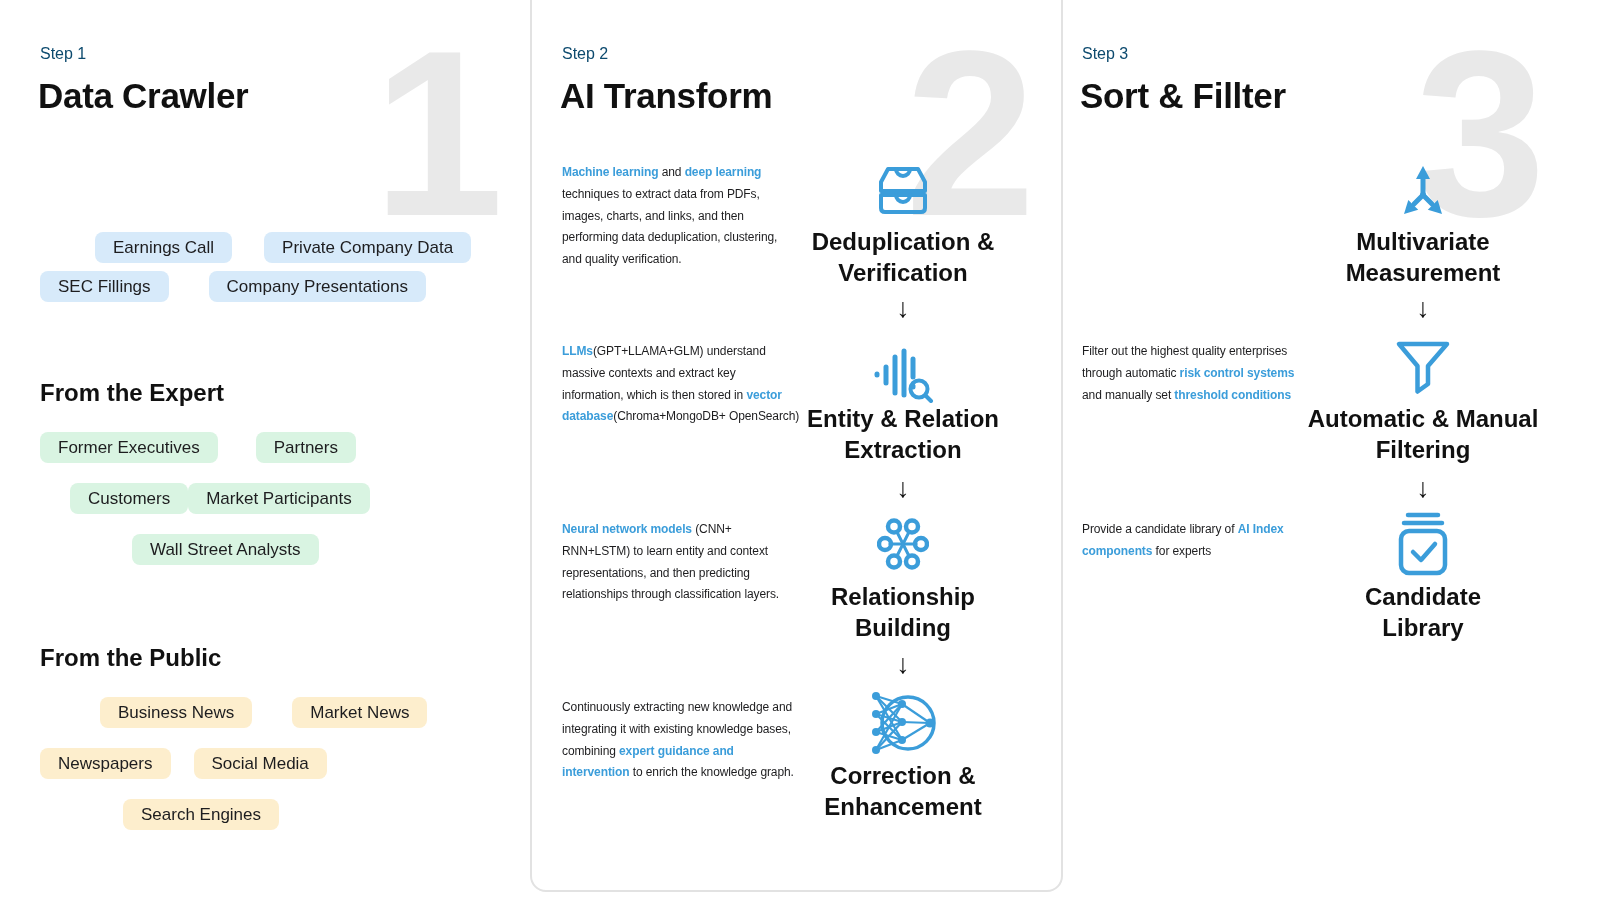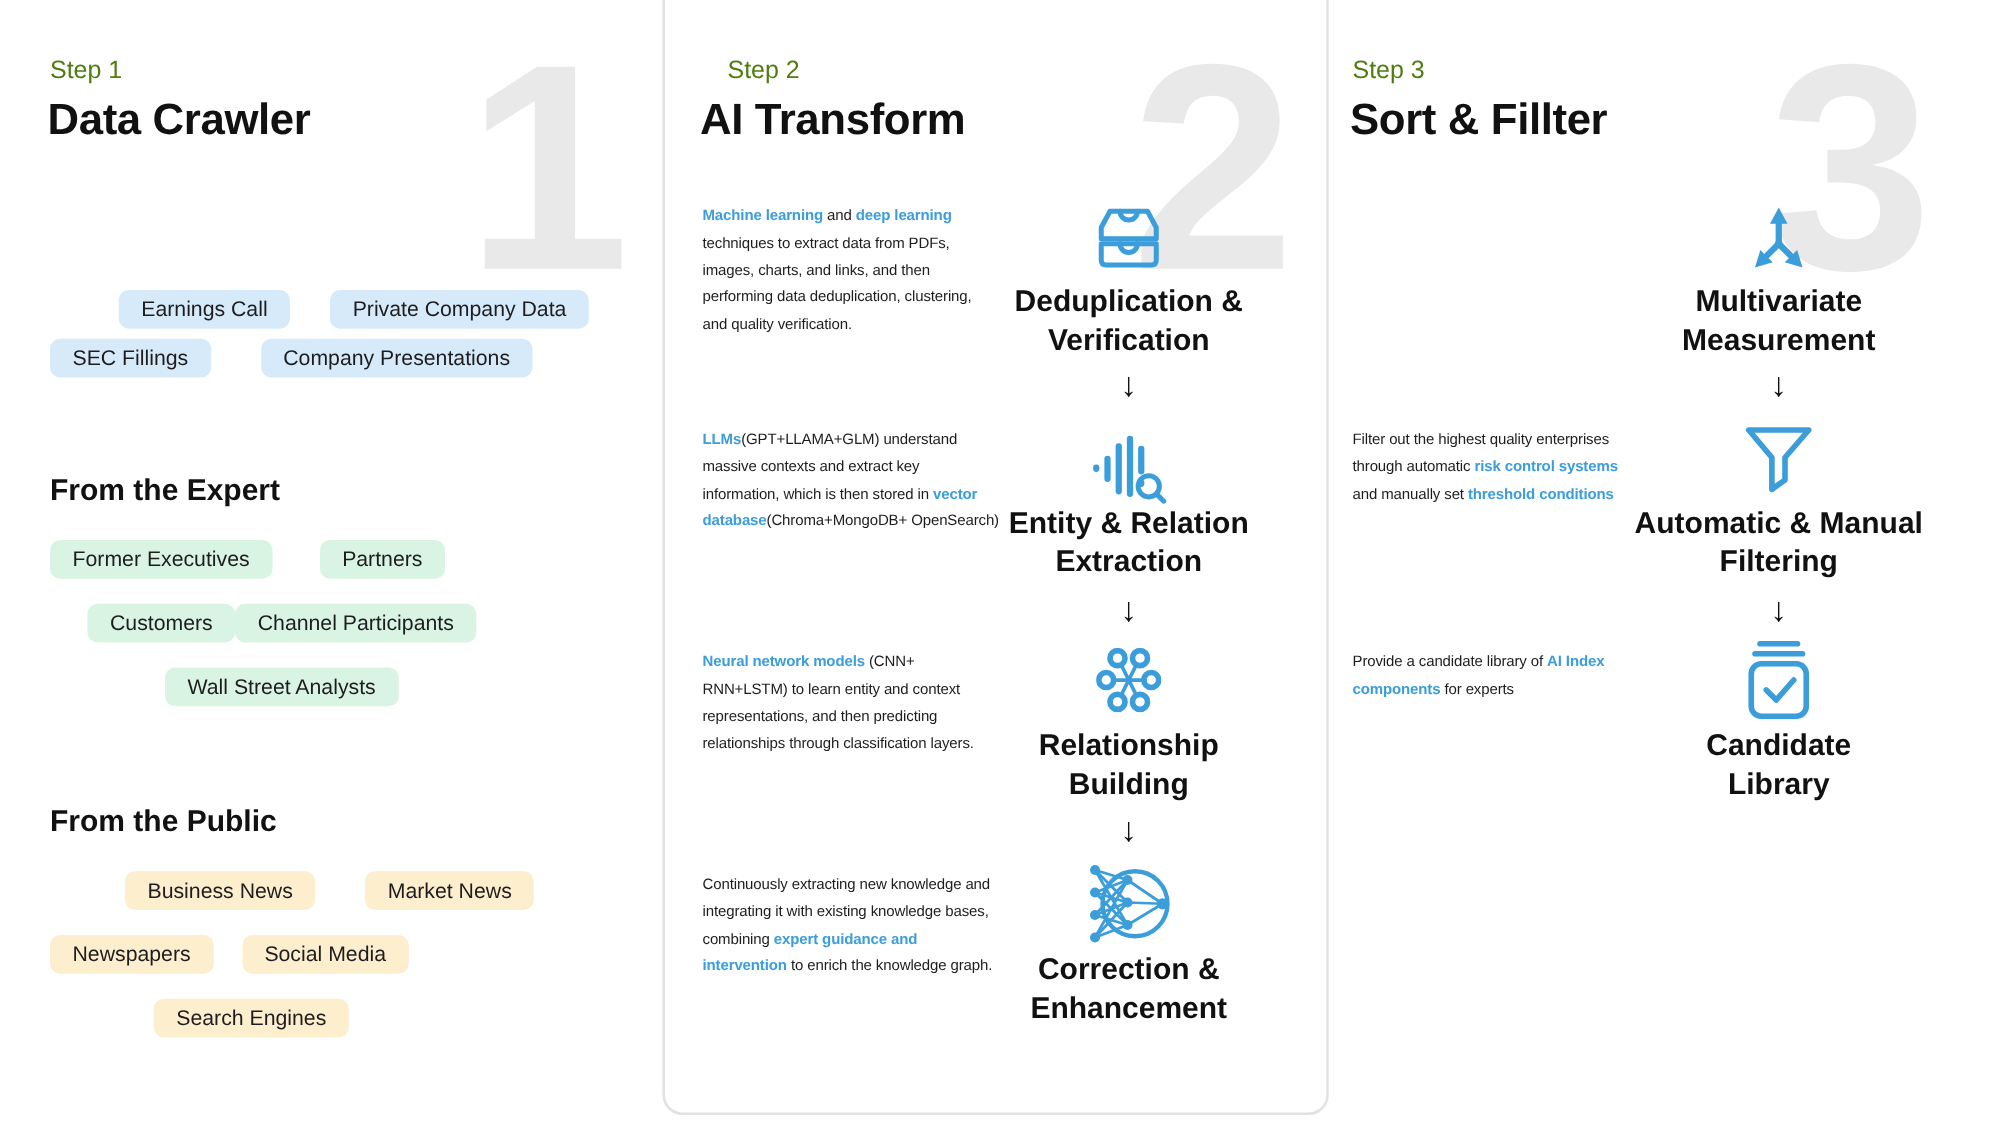--- a/index.html
+++ b/index.html
@@ -20,24 +20,24 @@
   }
   .watermark{
     position:absolute;top:16px;z-index:0;
     font-size:235px;font-weight:700;line-height:1;color:#e9e9e9;
     user-select:none;
   }
   #col1 .watermark{left:373px;}
   #col2 .watermark{left:375px;}
   #col3 .watermark{left:350px;}
 
-  .step-label{position:absolute;top:45px;font-size:20px;color:#4d7c0f;z-index:1;}
+  .step-label{position:absolute;top:45px;font-size:16px;color:#0c4a6e;z-index:1;}
   .step-title{position:absolute;top:76px;font-size:35px;font-weight:700;color:#111;letter-spacing:-0.3px;z-index:1;}
   #col1 .step-label{left:40px;} #col1 .step-title{left:38px;}
-  #col2 .step-label{left:32px;margin-left:20px;} #col2 .step-title{left:30px;}
+  #col2 .step-label{left:32px;} #col2 .step-title{left:30px;}
   #col3 .step-label{left:17px;} #col3 .step-title{left:15px;}
 
   .src-heading{position:absolute;left:40px;font-size:24px;font-weight:700;color:#111;z-index:1;}
   .chip-row{position:absolute;display:flex;z-index:1;}
   .chip{
     height:31px;line-height:31px;padding:0 18px;border-radius:8px;
     font-size:17px;color:#1d1d1f;white-space:nowrap;
   }
   .chip.blue{background:#d7eafa;}
   .chip.green{background:#d9f4e2;}
@@ -87,21 +87,21 @@
     <span class="chip blue">Company Presentations</span>
   </div>
 
   <div class="src-heading" style="top:379px">From the Expert</div>
   <div class="chip-row" style="top:432px;left:40px;gap:38px">
     <span class="chip green">Former Executives</span>
     <span class="chip green">Partners</span>
   </div>
   <div class="chip-row" style="top:483px;left:70px;">
     <span class="chip green">Customers</span>
-    <span class="chip green">Channel Participants</span>
+    <span class="chip green">Market Participants</span>
   </div>
   <div class="chip-row" style="top:534px;left:132px">
     <span class="chip green">Wall Street Analysts</span>
   </div>
 
   <div class="src-heading" style="top:644px">From the Public</div>
   <div class="chip-row" style="top:697px;left:100px;gap:40px">
     <span class="chip cream">Business News</span>
     <span class="chip cream">Market News</span>
   </div>

